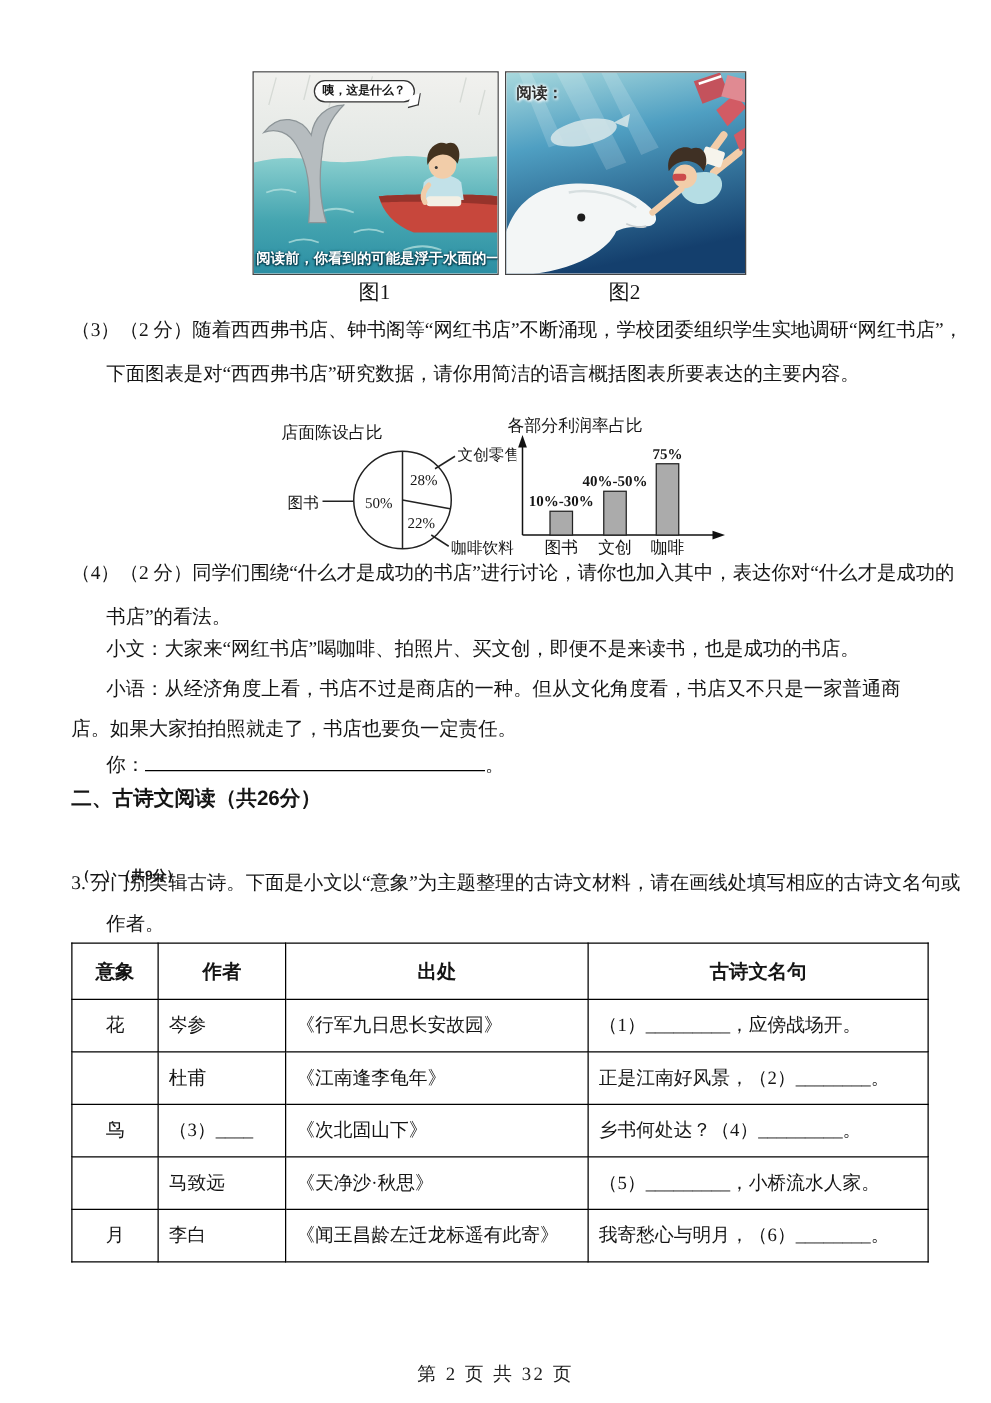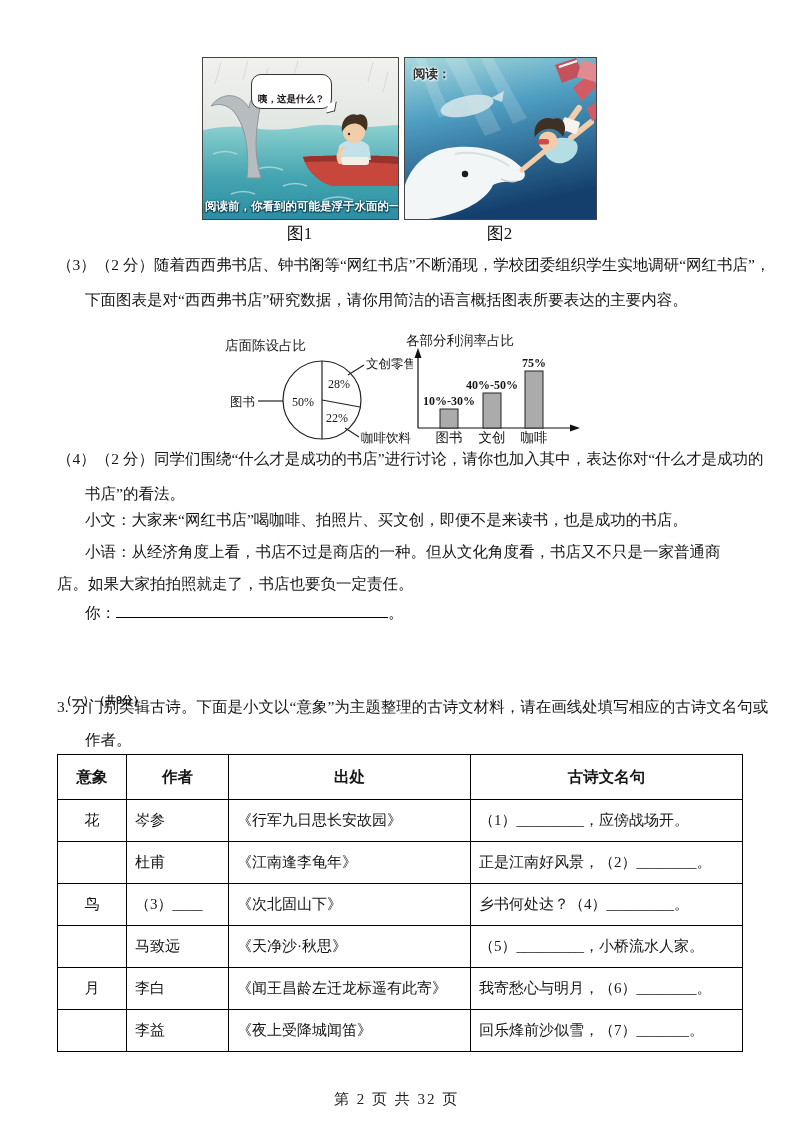--- a/index.html
+++ b/index.html
@@ -7,22 +7,22 @@
     position:relative; width:793px; height:1122px; background:#ffffff;
     font-family:"Liberation Serif","DejaVu Serif",serif; color:#151515;
     overflow:hidden;
   }
   
   .fig { position:absolute; top:57px; height:161px; border:1px solid #444; overflow:hidden; }
   .fig svg { display:block; }
   .fig1 { left:202px; width:195px; }
   .fig2 { left:404px; width:191px; }
   .bubble {
-    position:absolute; left:48px; top:16px; background:#fff; border:1px solid #333;
-    border-radius:10px; padding:18px 6px 2px; font-size:9.5px; font-weight:bold;
+    position:absolute; left:48px; top:6px; background:#fff; border:1px solid #333;
+    border-radius:10px; padding:1px 6px 2px; font-size:9.5px; font-weight:bold;
     white-space:nowrap; z-index:3;
   }
   .bubble::after {
     content:""; position:absolute; right:-5px; bottom:-4px; width:8px; height:8px;
     background:#fff; border-right:1px solid #333; border-bottom:1px solid #333;
     transform:rotate(-15deg) skew(-25deg);
   }
   .fig1-caption {
     position:absolute; left:2px; right:2px; bottom:5px; text-align:center;
     color:#fff; font-size:11.5px; font-weight:bold; white-space:nowrap; z-index:3;
@@ -225,20 +225,21 @@
     </svg>
   </div>
 
   <div class="para hang q4p">（4）（2 分）同学们围绕“什么才是成功的书店”进行讨论，请你也加入其中，表达你对“什么才是成功的书店”的看法。</div>
   <div class="para firstindent xy">小语：从经济角度上看，书店不过是商店的一种。但从文化角度看，书店又不只是一家普通商店。如果大家拍拍照就走了，书店也要负一定责任。</div>
   <div class="para xw">小文：大家来“网红书店”喝咖啡、拍照片、买文创，即便不是来读书，也是成功的书店。</div>
   <div class="para youline">
     <span>你：</span><span class="blank-line"></span><span>。</span>
   </div>
 
+  <div class="h2">二、古诗文阅读（共26分）</div>
   <div class="h3">（一）（共9分）</div>
   <div class="para hang q3intro">3. 分门别类辑古诗。下面是小文以“意象”为主题整理的古诗文材料，请在画线处填写相应的古诗文名句或作者。</div>
 
   <table class="qtable">
     <colgroup>
         <col style="width:69px">
         <col style="width:102px">
         <col style="width:242px">
         <col style="width:272px">
       </colgroup>
@@ -274,24 +275,18 @@
         <td>马致远</td>
         <td>《天净沙·秋思》</td>
         <td>（5）_________，小桥流水人家。</td>
       </tr>
       <tr>
         <td class="cc">月</td>
         <td>李白</td>
         <td>《闻王昌龄左迁龙标遥有此寄》</td>
         <td>我寄愁心与明月，（6）________。</td>
       </tr>
-      <tr>
-        <td class="cc"></td>
-        <td>李益</td>
-        <td>《夜上受降城闻笛》</td>
-        <td>回乐烽前沙似雪，（7）_______。</td>
-      </tr>
     </tbody>
   </table>
 
   <div class="footer">第 2 页 共 32 页</div>
 
 </div>
 
 </body></html>

